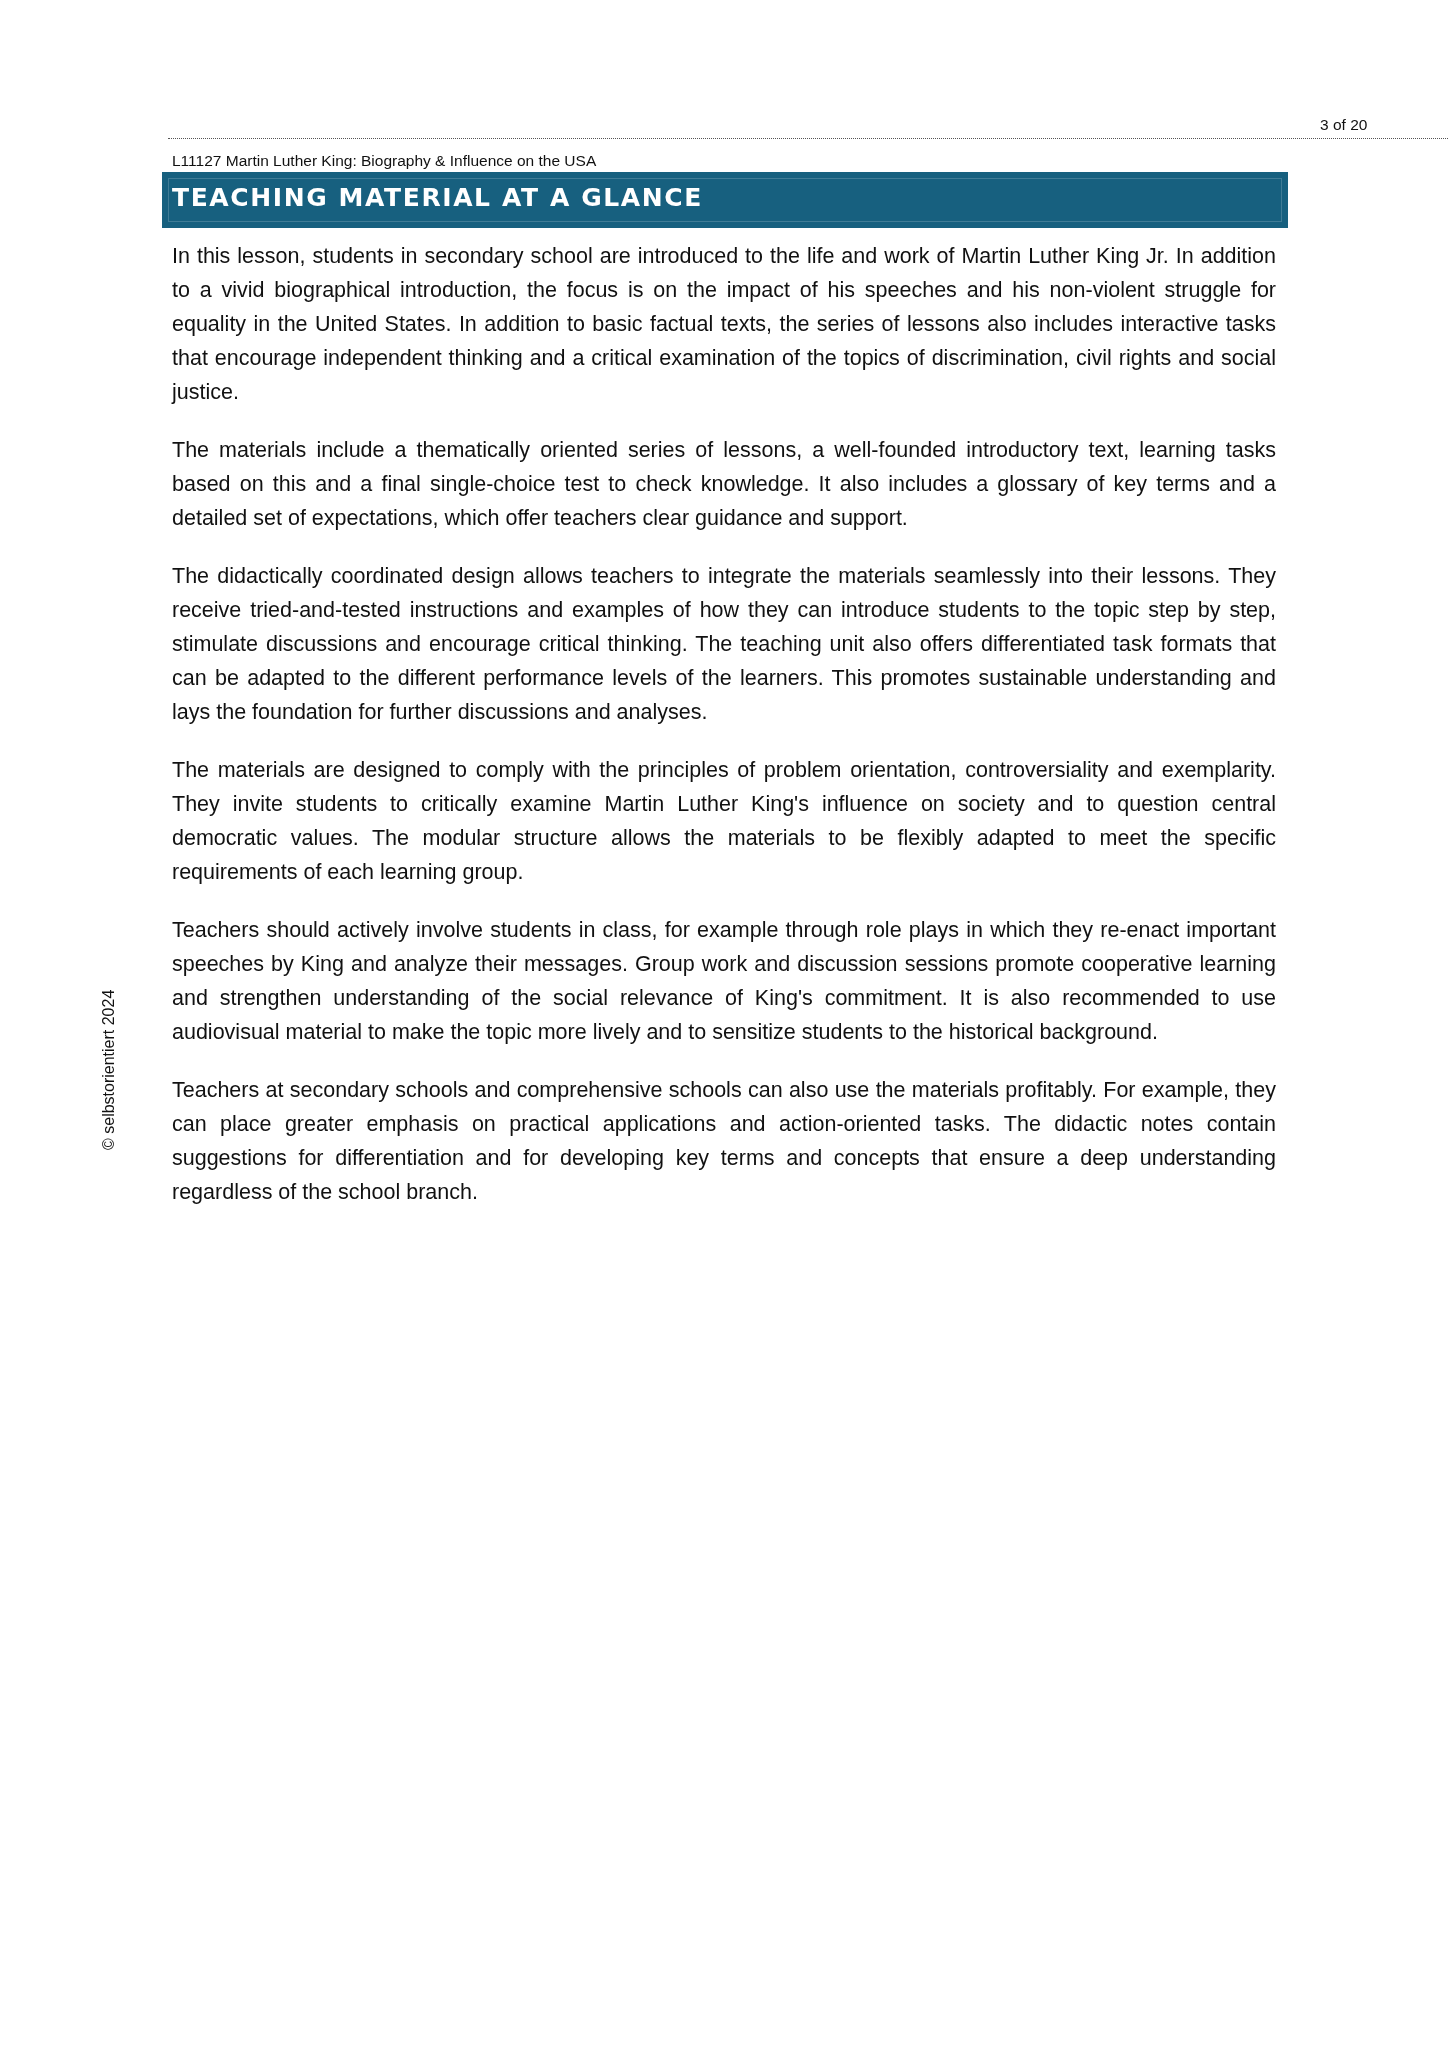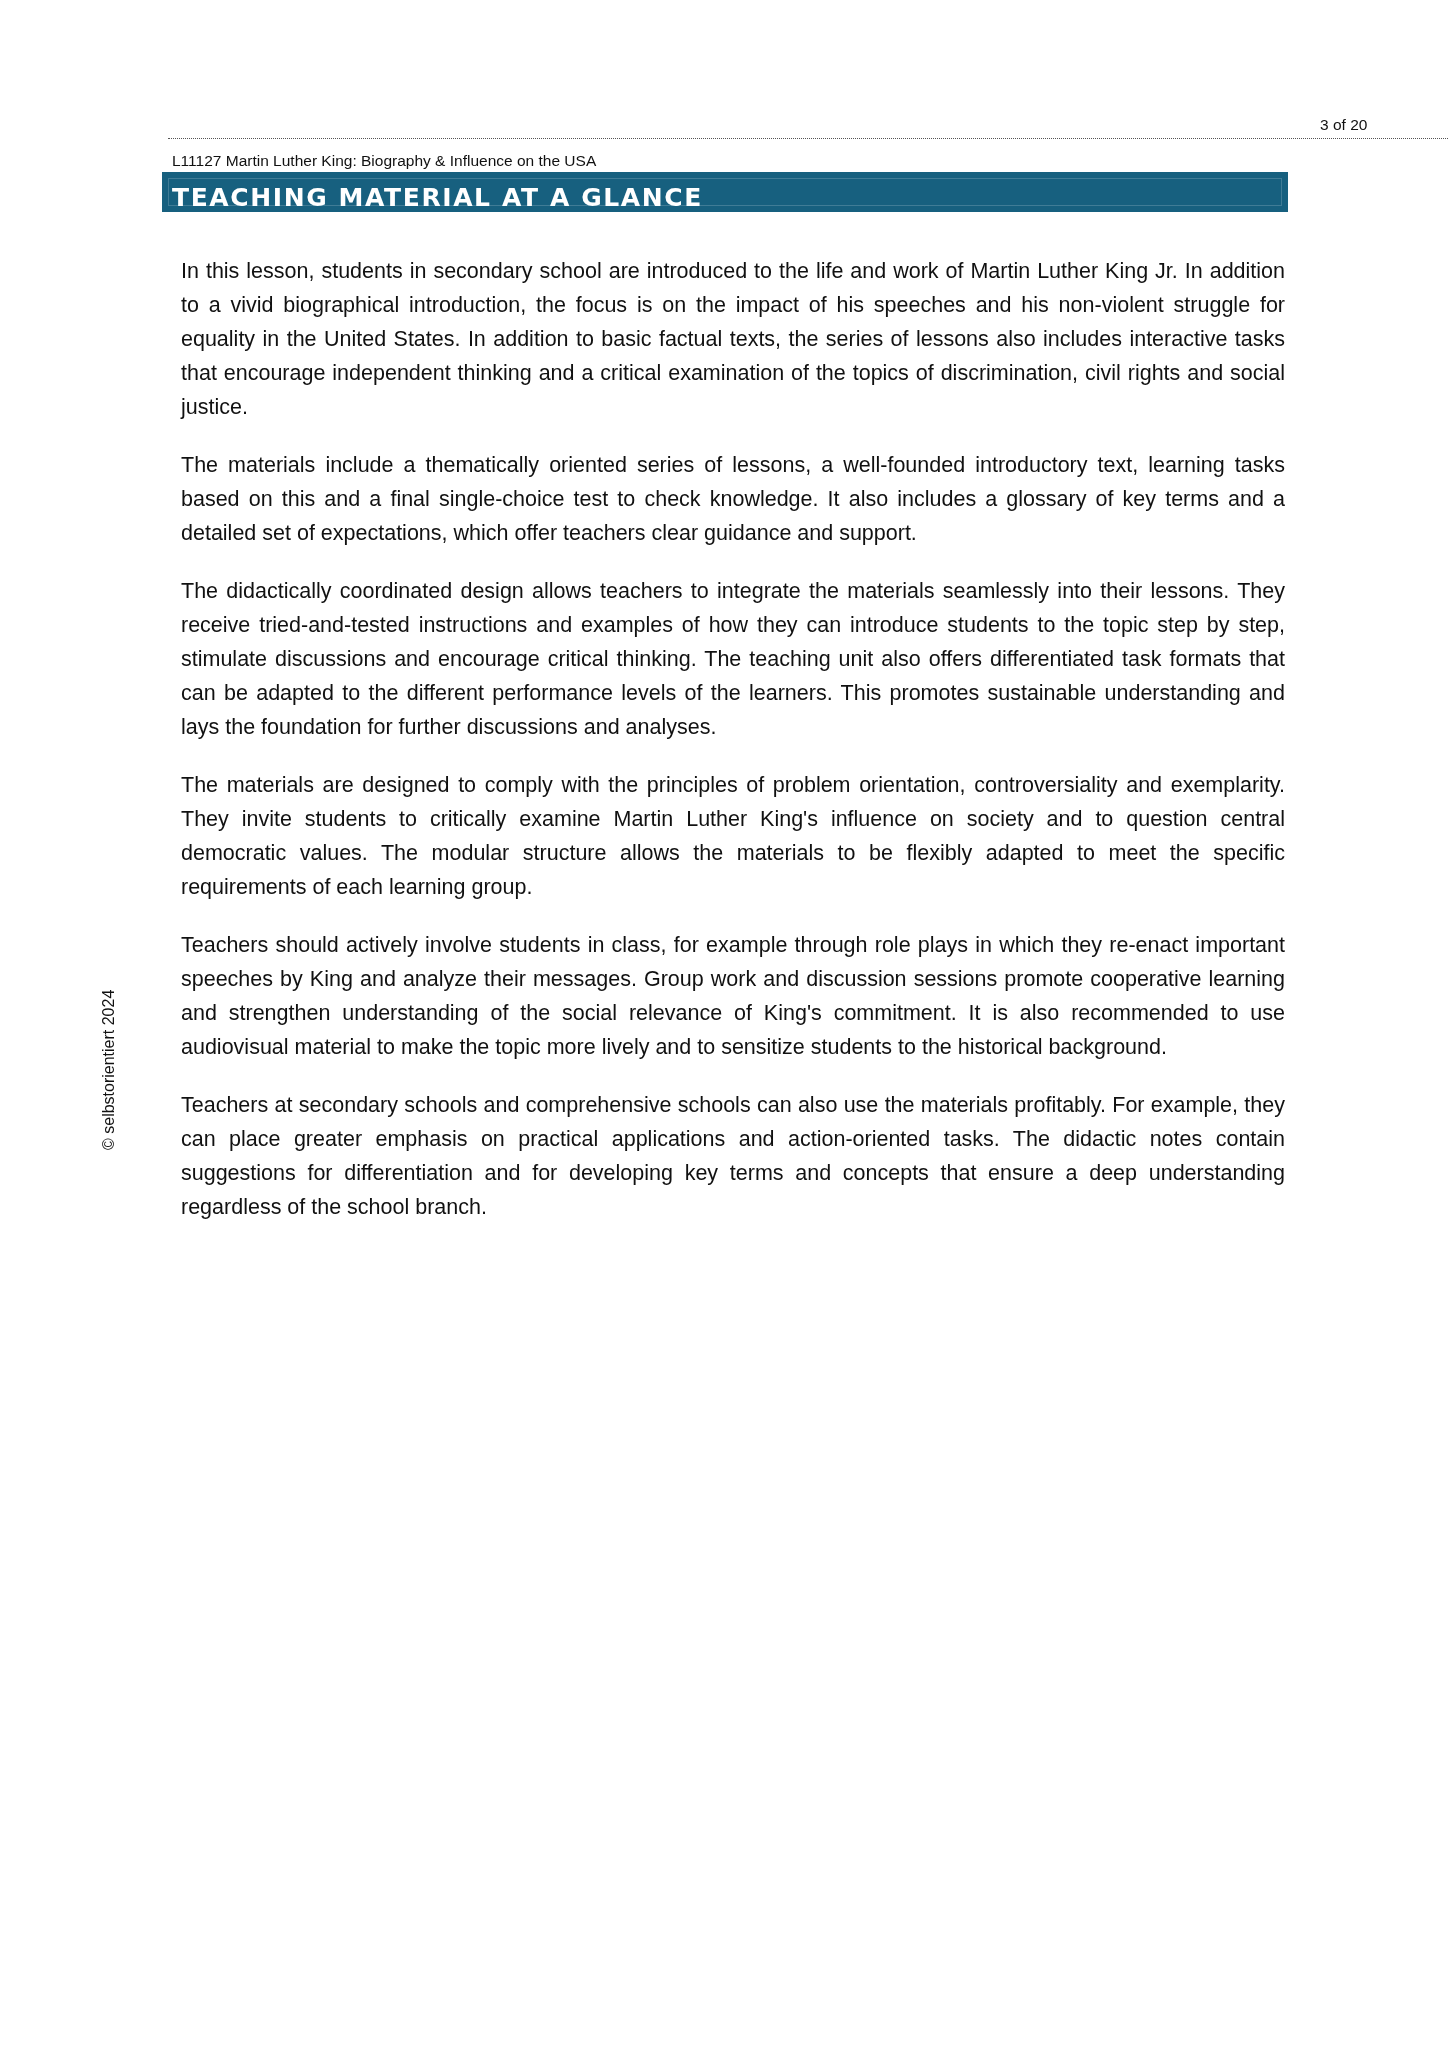--- a/index.html
+++ b/index.html
@@ -2,27 +2,27 @@
 <html><head>
 <meta charset="utf-8">
 <style>
   html, body { margin: 0; padding: 0; background: #ffffff; }
   body { width: 1448px; height: 2048px; position: relative; overflow: hidden;
          font-family: "Liberation Sans", "DejaVu Sans", sans-serif; color: #111; }
   .header { position: absolute; left: 168px; top: 114px; width: 1280px; height: 24px;
             border-bottom: 1px dotted #555; }
   .header-title { position: absolute; left: 4px; top: 2px; font-size: 15.5px; color: #111; margin-top: 36px; }
   .header-page { position: absolute; left: 1152px; top: 2px; font-size: 15.5px; color: #111; text-align: center; }
-  .title-bar { position: absolute; left: 162px; top: 172px; width: 1126px; height: 40px;
+  .title-bar { position: absolute; left: 162px; top: 172px; width: 1126px; height: 56px;
                background: #17607f; box-sizing: border-box; }
   .title-bar::after { content: ""; position: absolute; left: 6px; top: 6px; right: 6px; bottom: 6px;
                       border: 1px solid rgba(255,255,255,0.18); }
   .title-text { position: absolute; left: 10px; top: 11px; font-size: 25px; font-weight: bold;
                 color: #ffffff; letter-spacing: 1.6px; font-family: "DejaVu Sans", sans-serif; }
-  .content { position: absolute; left: 172px; top: 254px; width: 1104px; margin-left: 9px; }
+  .content { position: absolute; left: 172px; top: 239px; width: 1104px; }
   .para { margin: 0 0 24px 0; font-size: 21.5px; line-height: 34px; text-align: justify; }
   .subhead { margin: 0 0 24px 0; font-size: 21.5px; line-height: 34px; font-weight: bold; }
   .side-note { position: absolute; left: 100px; top: 1150px; transform-origin: left top;
                transform: rotate(-90deg); font-size: 16px; white-space: nowrap; color: #111; }
 </style>
 </head>
 <body>
 
 <div class="header">
   <span class="header-title">L11127 Martin Luther King: Biography &amp; Influence on the USA</span>

